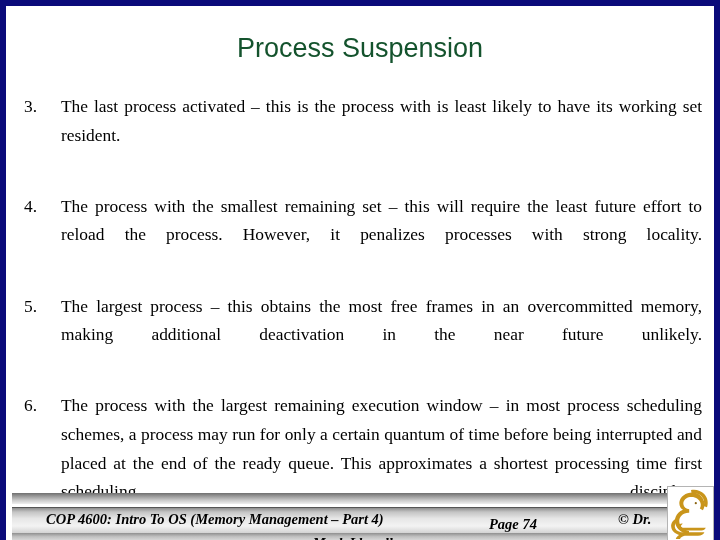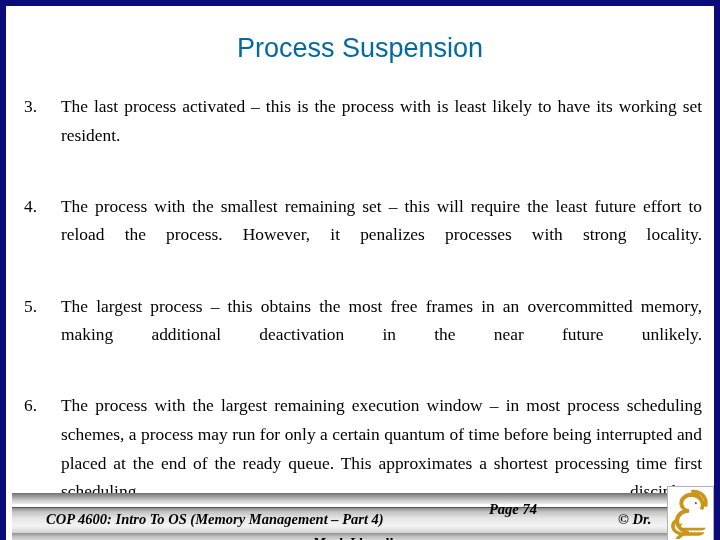--- a/index.html
+++ b/index.html
@@ -32,21 +32,21 @@
   #title {
     position: absolute;
     top: 26px;
     left: 0;
     width: 708px;
     text-align: center;
     font-family: "Liberation Sans", "DejaVu Sans", sans-serif;
     font-size: 27px;
     line-height: 32px;
     font-weight: 400;
-    color: #0369a1;
+    color: #14532d;
     letter-spacing: 0px;
     white-space: nowrap;
   }
 
   
   #bullets {
     position: absolute;
     top: 86px;
     left: 6px;
     width: 698px;
@@ -121,21 +121,21 @@
   .foot-text {
     position: absolute;
     font-family: "Liberation Serif", "DejaVu Serif", serif;
     font-weight: bold;
     font-style: italic;
     font-size: 14.5px;
     color: #000000;
     white-space: nowrap;
   }
   #foot-course { left: 40px;  top: 505px; }
-  #foot-page   { left: 483px; top: 495px; }
+  #foot-page   { left: 483px; top: 510px; }
   #foot-copy   { left: 612px; top: 505px; }
   #foot-author {
     left: 0; top: 529px; width: 708px;
     text-align: center;
     font-family: "Liberation Serif", "DejaVu Serif", serif;
     font-weight: bold; font-style: italic;
     font-size: 14.5px; color: #000000;
     position: absolute;
     white-space: nowrap;
   }

